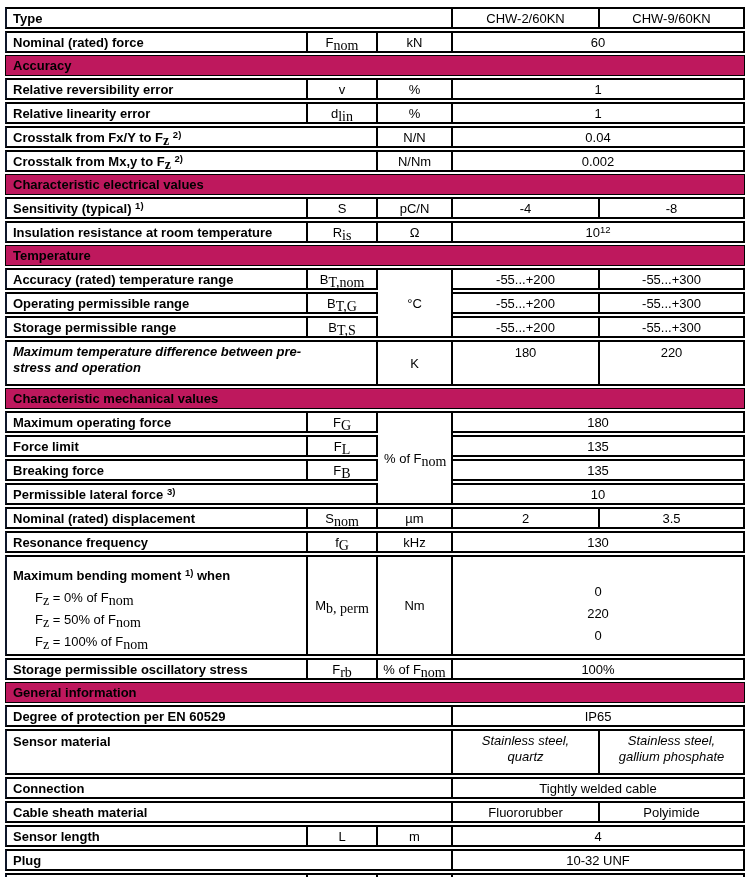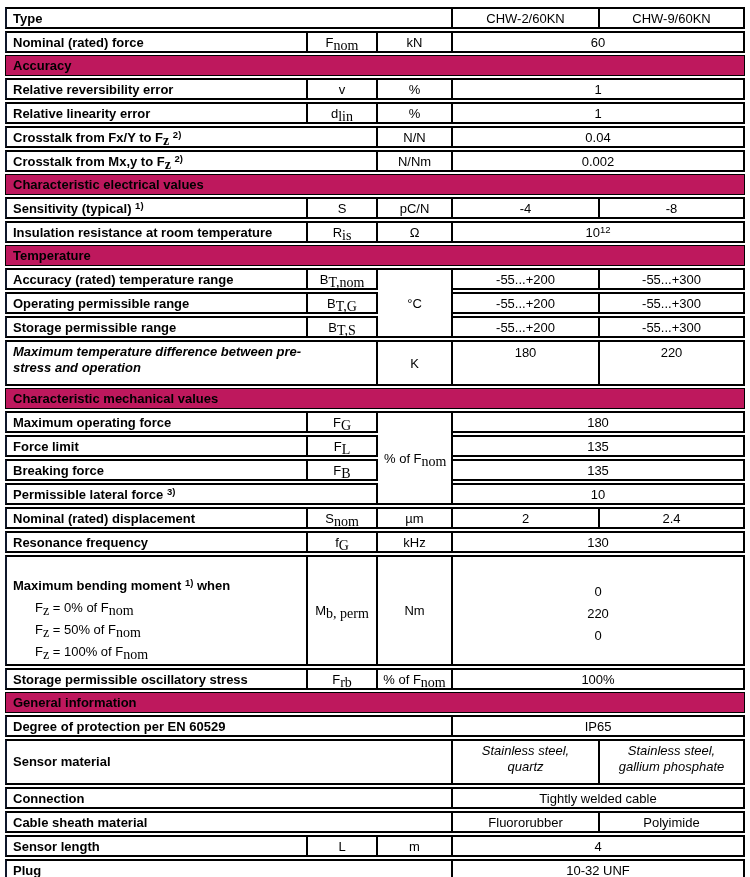--- a/index.html
+++ b/index.html
@@ -181,32 +181,32 @@
     <tr>
       <td class="fc lbl" colspan="2">Permissible lateral force <sup>3)</sup></td>
       <td class="c" colspan="2">10</td>
     </tr>
 
     <tr>
       <td class="fc lbl">Nominal (rated) displacement</td>
       <td class="c">S<sub>nom</sub></td>
       <td class="c">µm</td>
       <td class="c">2</td>
-      <td class="c">2.4</td>
+      <td class="c">3.5</td>
     </tr>
 
     <tr>
       <td class="fc lbl">Resonance frequency</td>
       <td class="c">f<sub>G</sub></td>
       <td class="c">kHz</td>
       <td class="c" colspan="2">130</td>
     </tr>
 
     <tr>
-      <td class="fc top" style="padding-top:18px">
+      <td class="fc top" style="padding-top:8px">
         <div class="bm-line lbl" style="font-weight:bold">Maximum bending moment <sup>1)</sup> when</div>
         <div class="bm-line indent">F<sub>z</sub> = 0% of F<sub>nom</sub></div>
         <div class="bm-line indent">F<sub>z</sub> = 50% of F<sub>nom</sub></div>
         <div class="bm-line indent">F<sub>z</sub> = 100% of F<sub>nom</sub></div>
       </td>
       <td class="c">M<sub>b, perm</sub></td>
       <td class="c">Nm</td>
       <td class="c top" colspan="2" style="padding-top:2px">
         <div class="bm-line"></div>
         <div class="bm-line">0</div>
@@ -225,21 +225,21 @@
     <tr>
       <td class="fc section" colspan="5">General information</td>
     </tr>
 
     <tr>
       <td class="fc lbl" colspan="3">Degree of protection per EN 60529</td>
       <td class="c" colspan="2">IP65</td>
     </tr>
 
     <tr>
-      <td class="fc lbl top" colspan="3" style="padding-top:13px">Sensor material</td>
+      <td class="fc lbl top" colspan="3" style="padding-top:3px">Sensor material</td>
       <td class="c pl">Stainless steel,
 quartz</td>
       <td class="c pl">Stainless steel,
 gallium phosphate</td>
     </tr>
 
     <tr>
       <td class="fc lbl" colspan="3">Connection</td>
       <td class="c" colspan="2">Tightly welded cable</td>
     </tr>

